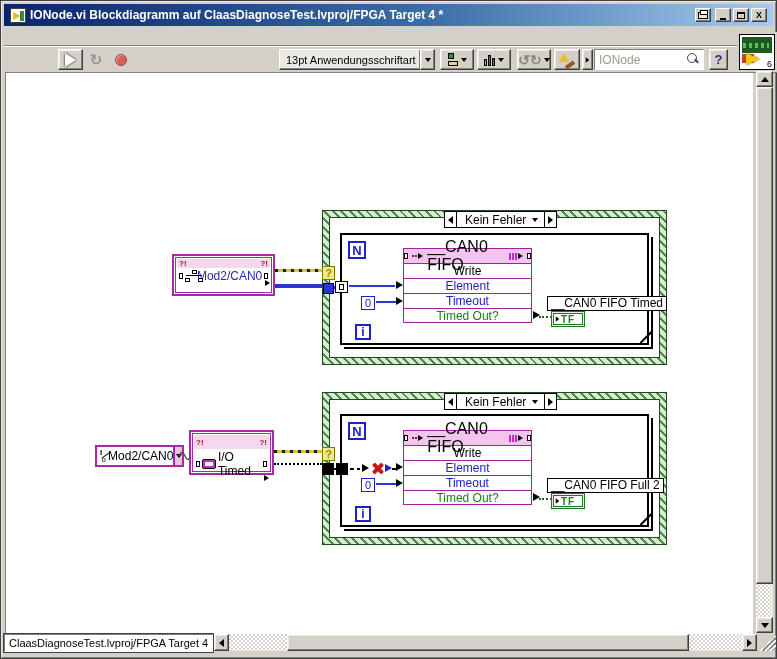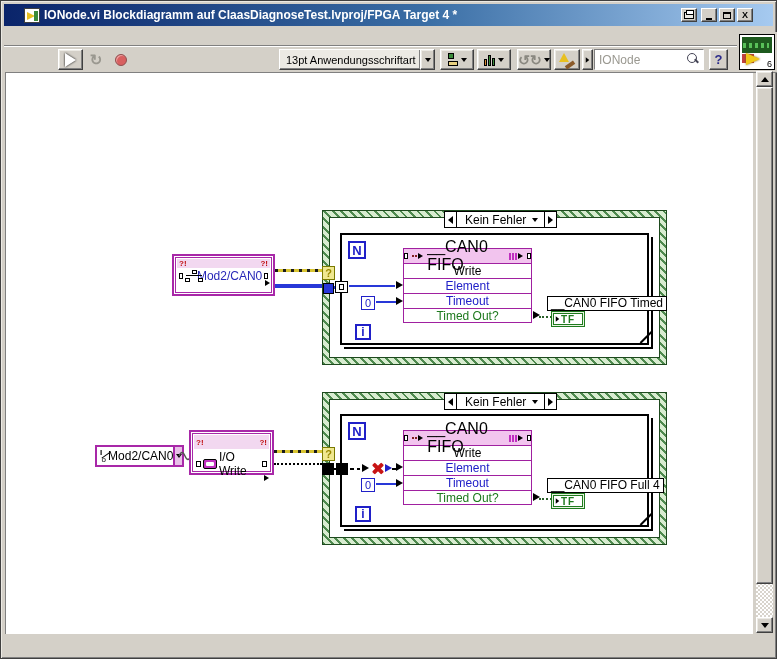--- a/index.html
+++ b/index.html
@@ -4,21 +4,21 @@
 <style>
   * { margin:0; padding:0; box-sizing:border-box; }
   html,body { width:777px; height:659px; }
   body { font-family:"Liberation Sans", sans-serif; font-size:12px; background:#D4D0C8; overflow:hidden; }
 
   .window { position:relative; width:777px; height:659px; background:#D4D0C8;
     border:1px solid #404040; box-shadow: inset 1px 1px 0 #ECEAE4, inset -1px -1px 0 #808080, inset 2px 2px 0 #D4D0C8, inset -2px -2px 0 #D4D0C8; }
 
   
   .titlebar { position:absolute; left:3px; top:3px; right:3px; height:22px;
-    background:linear-gradient(90deg,#0A246A,#3A6EA5 55%,#A6CAF0); display:flex; align-items:center; padding:0 20px; }
+    background:linear-gradient(90deg,#0A246A,#3A6EA5 55%,#A6CAF0); display:flex; align-items:center; padding:0 6px; }
   .titleicon { width:16px; height:15px; background:#fff; border:1px solid #404040; position:relative; margin-right:4px; flex:0 0 auto; }
   .titleicon::before { content:""; position:absolute; left:2px; top:3px; border-left:8px solid #E8C020; border-top:4px solid transparent; border-bottom:4px solid transparent; }
   .titleicon::after { content:""; position:absolute; right:1px; top:2px; width:4px; height:10px; background:#3A8A3A; }
   .titletext { color:#fff; font-weight:bold; font-size:12px; white-space:nowrap; overflow:hidden; flex:1 1 auto; }
   .tbtns { display:flex; gap:2px; flex:0 0 auto; margin-left:4px; }
   .tbtn { width:16px; height:14px; background:#D4D0C8; border:1px solid; border-color:#fff #404040 #404040 #fff; box-shadow: inset -1px -1px 0 #808080; font-size:9px; font-weight:bold; color:#000; display:flex; align-items:center; justify-content:center; line-height:1; }
   .tbtn.printer { margin-right:2px; }
   .printer-glyph { width:10px; height:7px; border:1px solid #000; background:#ECEAE4; position:relative; }
   .printer-glyph::before { content:""; position:absolute; left:1px; top:-3px; width:6px; height:3px; border:1px solid #000; background:#fff; }
   .min-glyph { width:6px; height:2px; background:#000; margin-top:7px; }
@@ -354,21 +354,21 @@
     <div class="pinknode" style="left:183px;top:357px;width:85px;height:45px">
       <div class="pn-top" style="height:14px">
         <span>?!</span>
           <span>?!</span>
       </div>
       <div class="pn-bot">
         <span class="pg"></span>
         <span class="ioitem-ic">
             <i></i>
           </span>
-        <span class="pn-label">I/O Write</span>
+        <span class="pn-label">I/O Timed</span>
         <span class="pg"></span>
         <span class="pn-outarrow"></span>
       </div>
     </div>
     <div class="wire err" style="left:268px;top:377px;width:49px"></div>
     <div class="wire dot" style="left:268px;top:390px;width:48px"></div>
 
     <div class="case" style="left:316px;top:319px;width:345px;height:153px">
       <div class="case-inner"></div>
 
@@ -422,21 +422,21 @@
             <span class="pg"></span>
           </div>
           <div class="fr">Write</div>
           <div class="fr blue">Element</div>
           <div class="fr blue">Timeout</div>
           <div class="fr green">Timed Out?</div>
         </div>
 
         <div class="arrow-r" style="left:191px;top:77px"></div>
         <div class="wire dotg" style="left:197px;top:82px;width:13px"></div>
-        <div class="ind-label" style="left:205px;top:62px">__CAN0 FIFO Full 4</div>
+        <div class="ind-label" style="left:205px;top:62px">__CAN0 FIFO Full 2</div>
         <div class="tf" style="left:209px;top:77px">
           <div class="tf-in">
               <span class="tri-rt" style="transform:scale(0.7)"></span>
               <span class="tf-txt">TF</span>
             </div>
         </div>
         <div class="fold"></div>
       </div>
     </div>
   </div>
@@ -444,14 +444,27 @@
   <div class="vscroll">
     <div class="sbtn" style="left:0;top:0">
         <span class="tri-up"></span>
       </div>
     <div class="sthumb" style="left:0;top:16px;width:17px;height:497px"></div>
     <div class="sbtn" style="left:0;top:546px">
         <span class="tri-dn"></span>
       </div>
   </div>
 
+  <div class="statusrow">
+    <div class="ctxlabel">ClaasDiagnoseTest.lvproj/FPGA Target 4</div>
+    <div class="sbtn" style="left:210px;top:0;width:15px;height:17px">
+        <span class="tri-lf"></span>
+      </div>
+    <div class="htrack">
+      <div class="sthumb" style="left:58px;top:0;width:402px;height:17px"></div>
+    </div>
+    <div class="sbtn" style="left:738px;top:0;width:15px;height:17px">
+        <span class="tri-rt"></span>
+      </div>
+    <div class="grip"></div>
+  </div>
 
 </div>
 
 </body></html>

